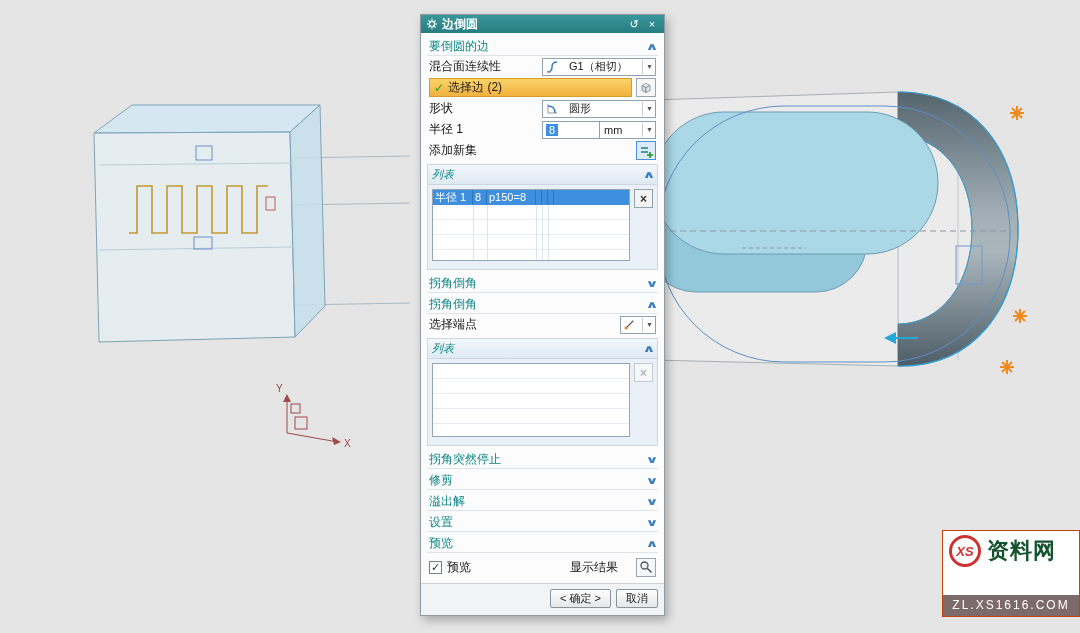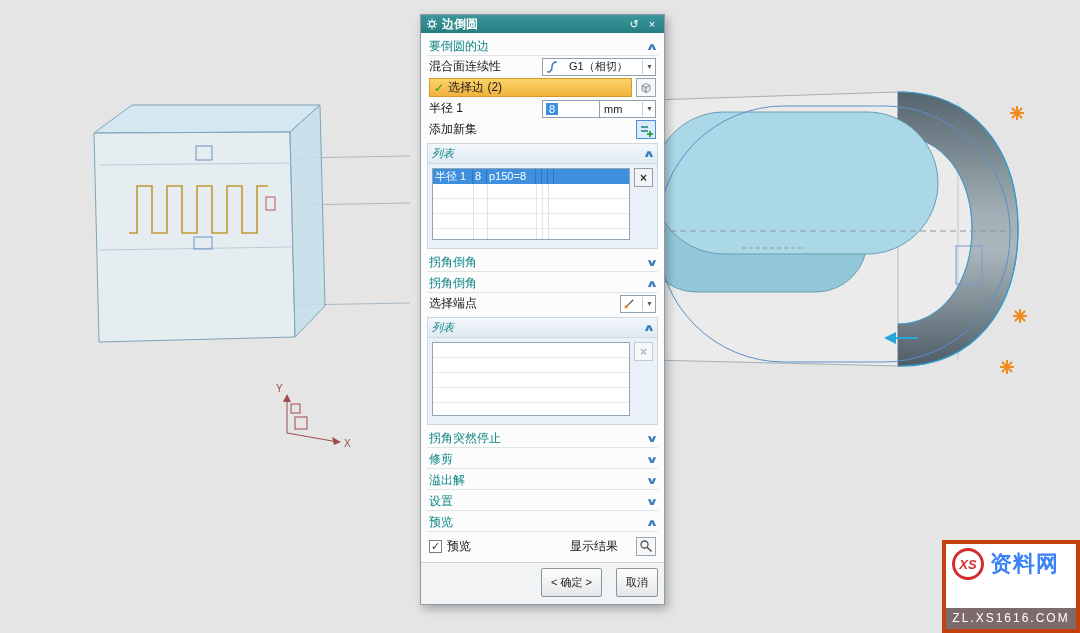--- a/index.html
+++ b/index.html
@@ -59,29 +59,29 @@
   .pick { margin-left:auto; width:36px; height:18px; border:1px solid #8fa0ae; background:#fff;
           display:flex; align-items:center; justify-content:space-between; padding:0 2px; }
 
   .preview-row { margin-top:2px; height:24px; }
   .cb-wrap { display:flex; align-items:center; gap:5px; }
   .cb { width:13px; height:13px; border:1px solid #777f86; background:#fff; display:flex; align-items:center; justify-content:center; }
   .cb-mark { color:#2b2f33; font-size:11px; font-weight:bold; line-height:1; }
   .show-result { margin-left:auto; display:flex; align-items:center; gap:18px; }
 
   .dfoot { display:flex; justify-content:flex-end; gap:5px; padding:5px 6px 7px; background:#f2f3f4; border-top:1px solid #cdd3d8; }
-  .btn { height:29px; padding:0 9px; font-size:11px; font-family:inherit; background:linear-gradient(#fefefe,#e4e6e8);
-         border:1px solid #8a949d; border-radius:2px; color:#222;margin-left:9px; }
+  .btn { height:19px; padding:0 9px; font-size:11px; font-family:inherit; background:linear-gradient(#fefefe,#e4e6e8);
+         border:1px solid #8a949d; border-radius:2px; color:#222; }
 
   
-  .watermark { position:absolute; right:0; bottom:0; width:138px; background:#fff; border:4px solid #c2410c; }
+  .watermark { position:absolute; right:0; bottom:16px; width:138px; background:#fff; border:1px solid #c2410c; }
   .wm-main { display:flex; align-items:center; gap:6px; padding:4px 6px 3px; }
   .wm-logo { width:32px; height:32px; border:3px solid #d03030; border-radius:50%; display:flex; align-items:center; justify-content:center;
              color:#d03030; font-style:italic; font-weight:bold; font-size:13px; background:#fff; flex:0 0 auto; }
-  .wm-brand { color:#3b82f6; font-size:22px; font-weight:bold; letter-spacing:1px; white-space:nowrap; }
+  .wm-brand { color:#14532d; font-size:22px; font-weight:bold; letter-spacing:1px; white-space:nowrap; }
   .wm-bar { background:#7d6a6a; color:#fff; font-size:12px; text-align:center; letter-spacing:2px; padding:3px 0 4px;margin-top:25px; }
 </style>
 </head>
 <body>
 
 <div class="stage">
 
   <svg class="vp" width="1080" height="633" viewBox="0 0 1080 633">
     <defs>
       <linearGradient id="bandGrad" x1="0" y1="0" x2="0" y2="1">
@@ -221,20 +221,31 @@
         </div>
         <div class="icbtn">
           <svg width="14" height="14" viewBox="0 0 14 14">
             <polygon points="3,4.5 7,2.5 11,4.5 7,6.5" fill="#f4f4f4" stroke="#7a828a" stroke-width="0.8"></polygon>
             <polygon points="3,4.5 7,6.5 7,11.5 3,9.5" fill="#d8dde1" stroke="#7a828a" stroke-width="0.8"></polygon>
             <polygon points="11,4.5 7,6.5 7,11.5 11,9.5" fill="#e8ecef" stroke="#7a828a" stroke-width="0.8"></polygon>
           </svg>
         </div>
       </div>
 
+      <div class="row">
+        <span class="lbl">形状</span>
+        <div class="combo">
+          <svg class="cic" viewBox="0 0 12 12">
+            <path d="M2,1 L2,10 L11,10" fill="none" stroke="#999" stroke-width="1"></path>
+            <path d="M2,3 Q9,3 9,10" fill="none" stroke="#3a7dbd" stroke-width="1.5"></path>
+          </svg>
+          <span class="cval">圆形</span>
+          <span class="carr">▼</span>
+        </div>
+      </div>
 
       <div class="row">
         <span class="lbl">半径 1</span>
         <div class="rad-ctl">
           <div class="rad-input">
             <span class="seltext">8</span>
           </div>
           <div class="unit">
             <span>mm</span>
             <span class="carr">▼</span>

